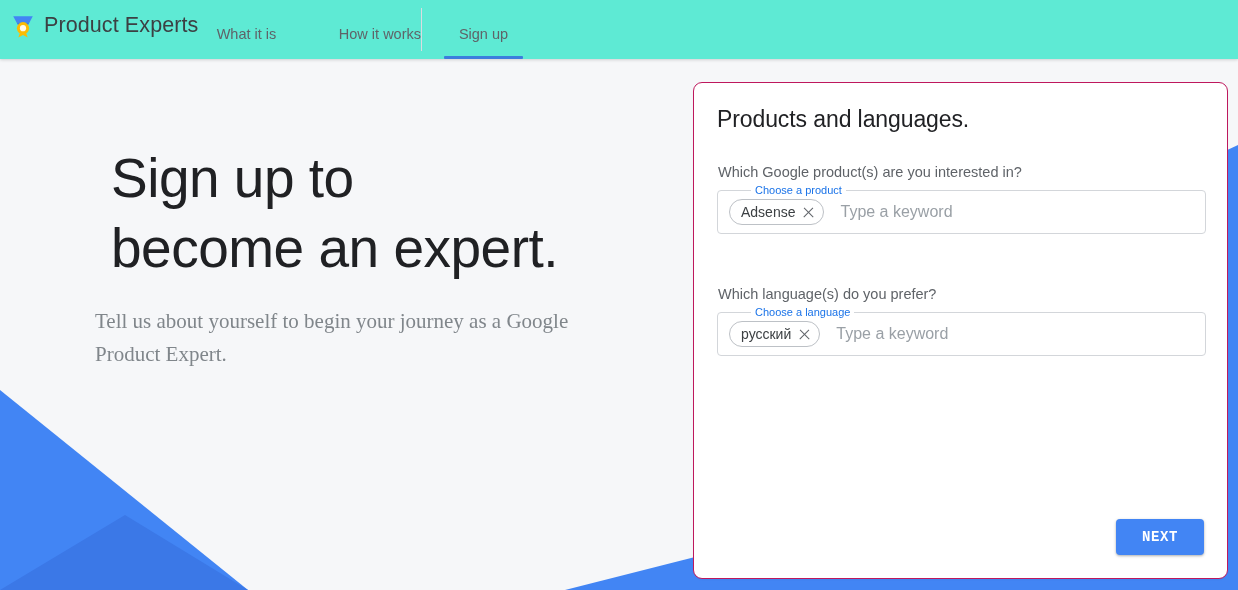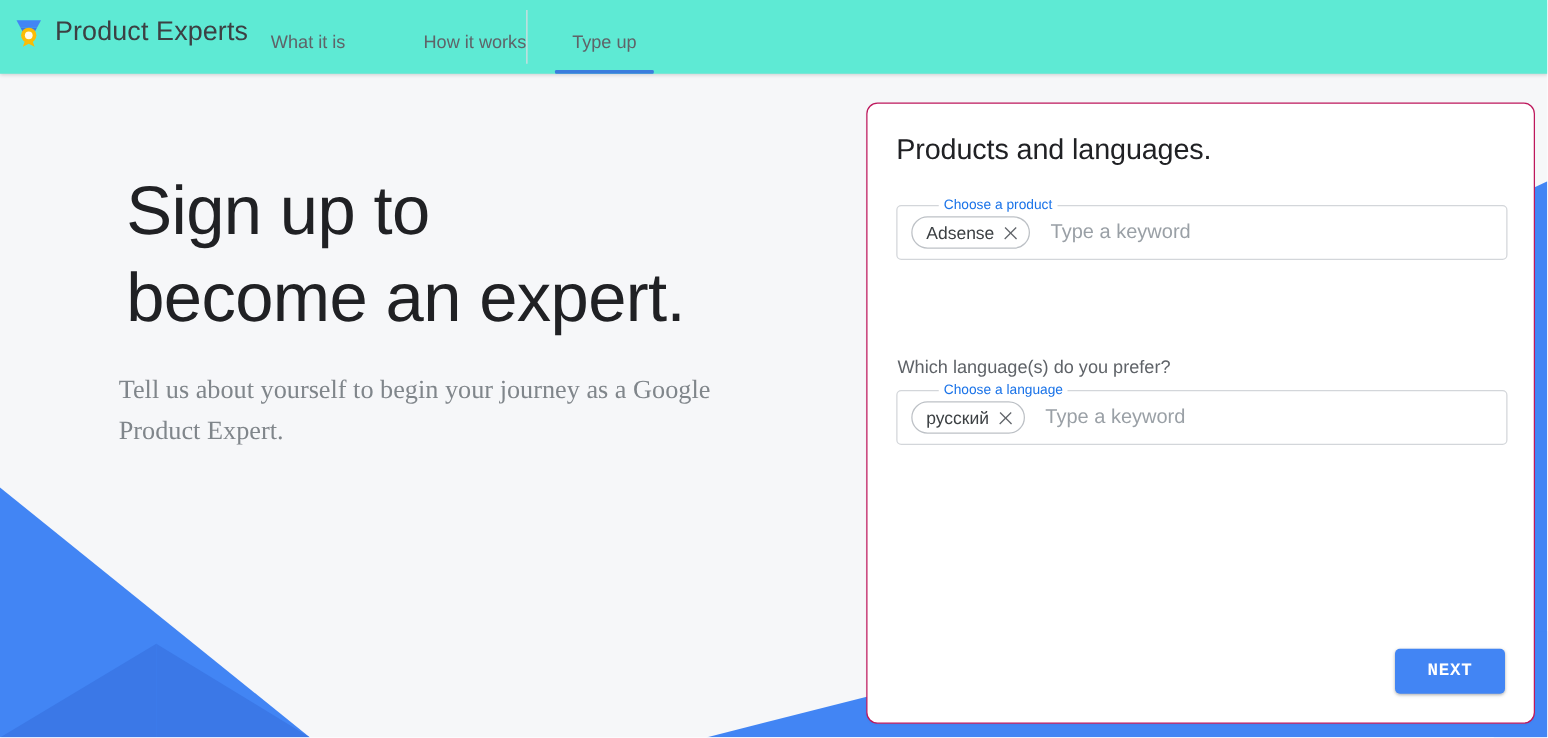--- a/index.html
+++ b/index.html
@@ -98,21 +98,21 @@
     left: 95px; top: 127px;
     width: 560px;
     z-index: 10;
   }
   #hero-title {
     font-size: 55px;
     line-height: 70px;
     color: #202124;
     font-weight: 400;
     letter-spacing: -0.5px;
-    margin: 6px;
+    margin: 16px;
     white-space: pre-line;
   }
   #hero-sub {
     margin: 22px 0 0 0;
     font-size: 21px;
     line-height: 33px;
     color: #80868b;
     font-weight: 400;
     max-width: 505px;
     font-family: Liberation Serif, serif;
@@ -269,37 +269,38 @@
 
     <div id="nav">
       <div class="nav-item w1">
         <span>What it is</span>
       </div>
       <div class="nav-item w2">
         <span>How it works</span>
       </div>
       <div class="nav-sep"></div>
       <div class="nav-item w3 active">
-        <span>Type up</span>
+        <span>Sign up</span>
       </div>
     </div>
 
   </div>
 
   <div id="hero">
     <h1 id="hero-title">Sign up to
 become an expert.</h1>
     <p id="hero-sub">Tell us about yourself to begin your journey as a Google Product Expert.</p>
   </div>
 
   <div id="card">
 
     <h2 id="card-title">Products and languages.</h2>
 
     <div class="field-group fg1">
+      <div class="field-question">Which Google product(s) are you interested in?</div>
       <div class="field-box">
         <span class="field-legend">Choose a product</span>
         <span class="chip">
           <span class="chip-label">Adsense</span>
           <span class="chip-x"></span>
         </span>
         <input class="kw-input" type="text" placeholder="Type a keyword" style="">
       </div>
     </div>
 

